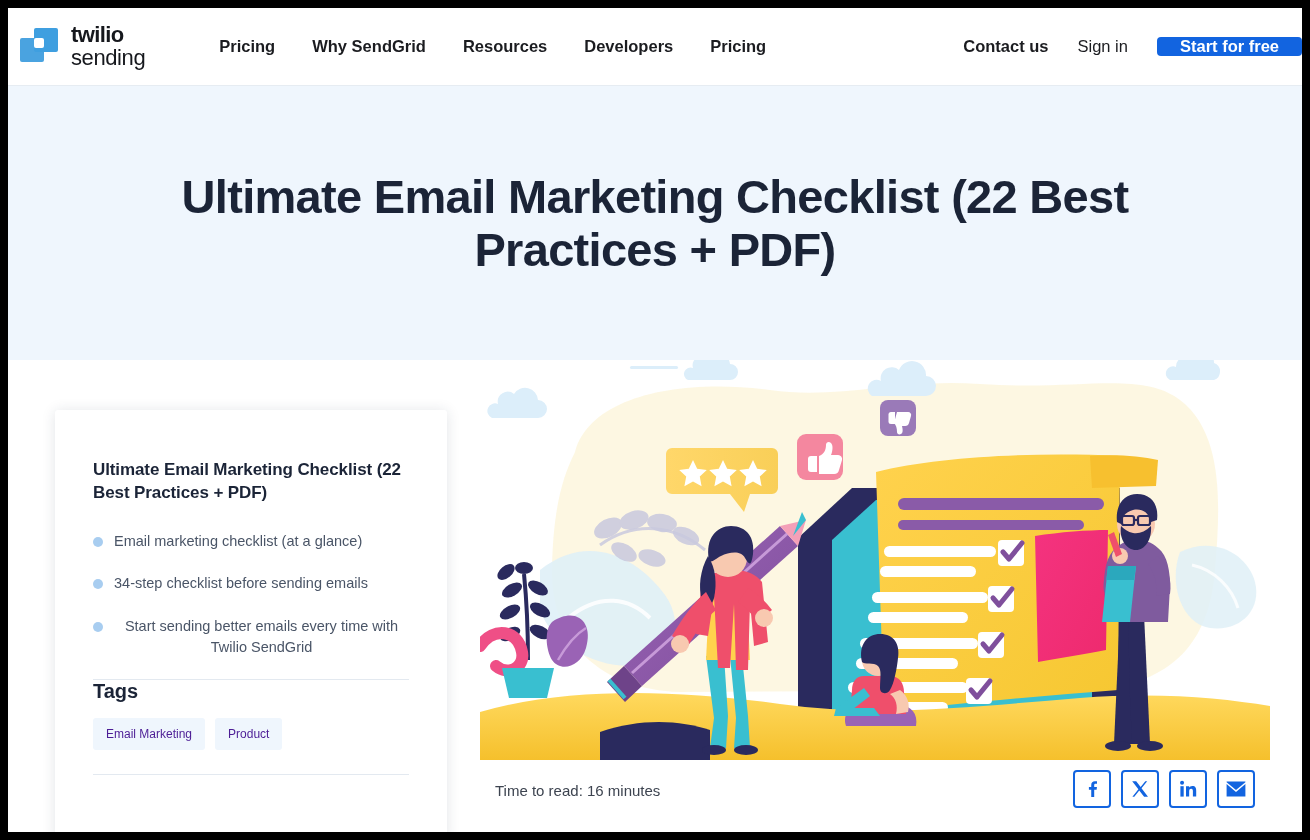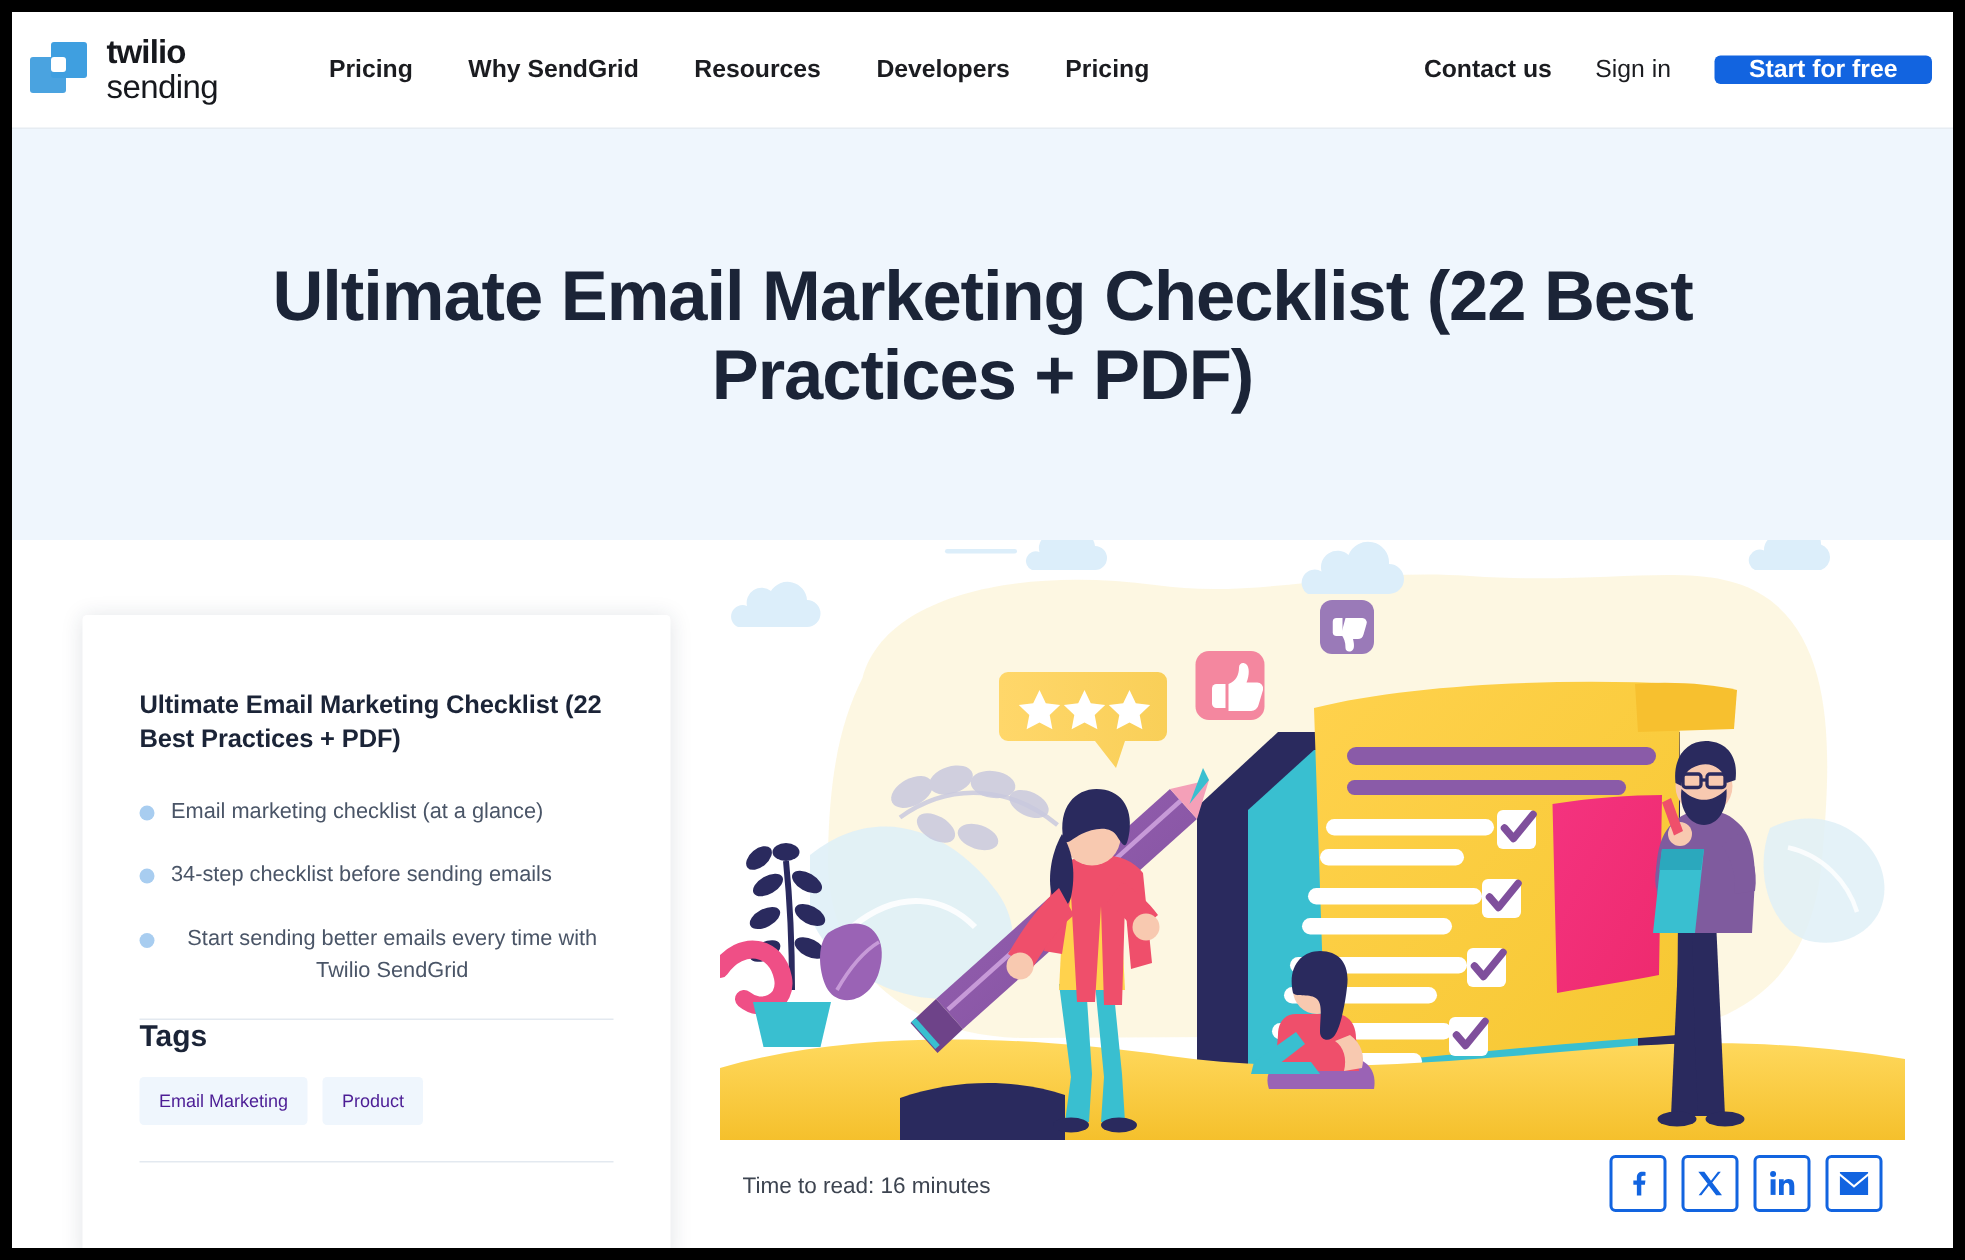--- a/index.html
+++ b/index.html
@@ -57,21 +57,21 @@
     display:flex; align-items:center; gap:37px;
     margin-left:74px;
   }
   #nav-main .nav-link {
     font-size:16.5px; font-weight:bold; color:#1b1c20;
     cursor:pointer; white-space:nowrap;
   }
 
   #nav-right {
     display:flex; align-items:center; gap:29px;
-    margin-left:auto; margin-right:14px;
+    margin-left:auto; 
   }
   #contact-us { font-size:16.5px; font-weight:bold; color:#1b1c20; cursor:pointer; }
   #sign-in    { font-size:16.5px; font-weight:normal; color:#1b1c20; cursor:pointer; }
   #start-free {
     background:#1264e0; color:#ffffff;
     font-size:16.5px; font-weight:bold;
     padding:0 23px; border-radius:4px;
     border:none; cursor:pointer;
     font-family:"Liberation Sans", sans-serif;
     white-space:nowrap;

